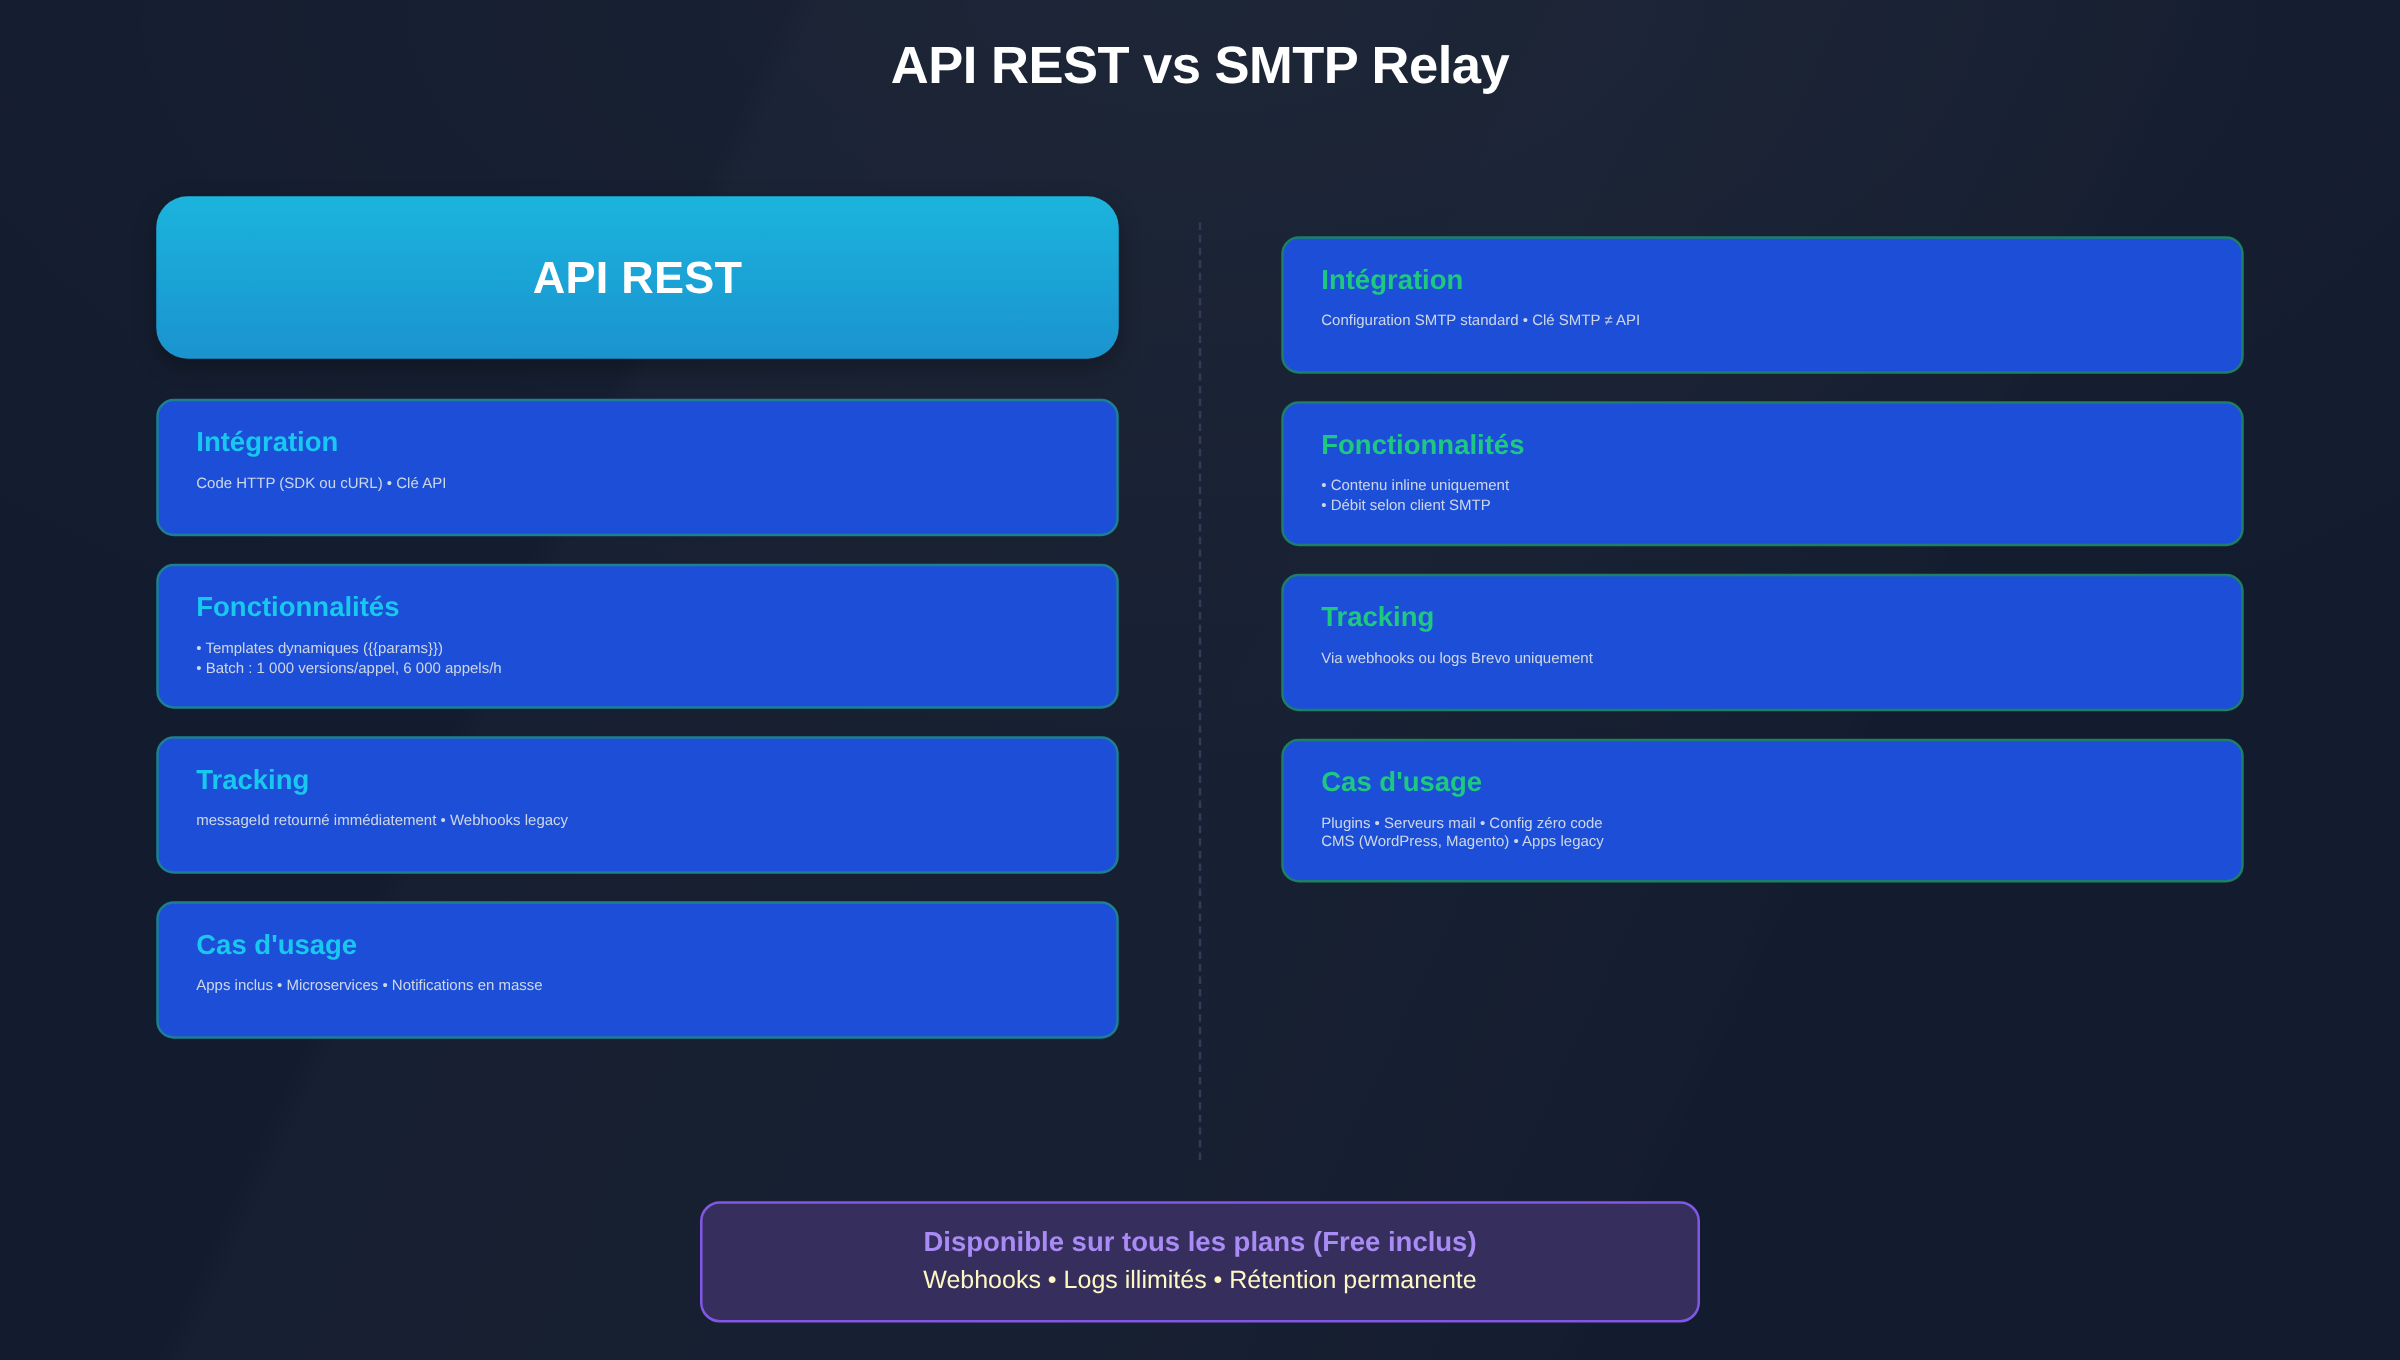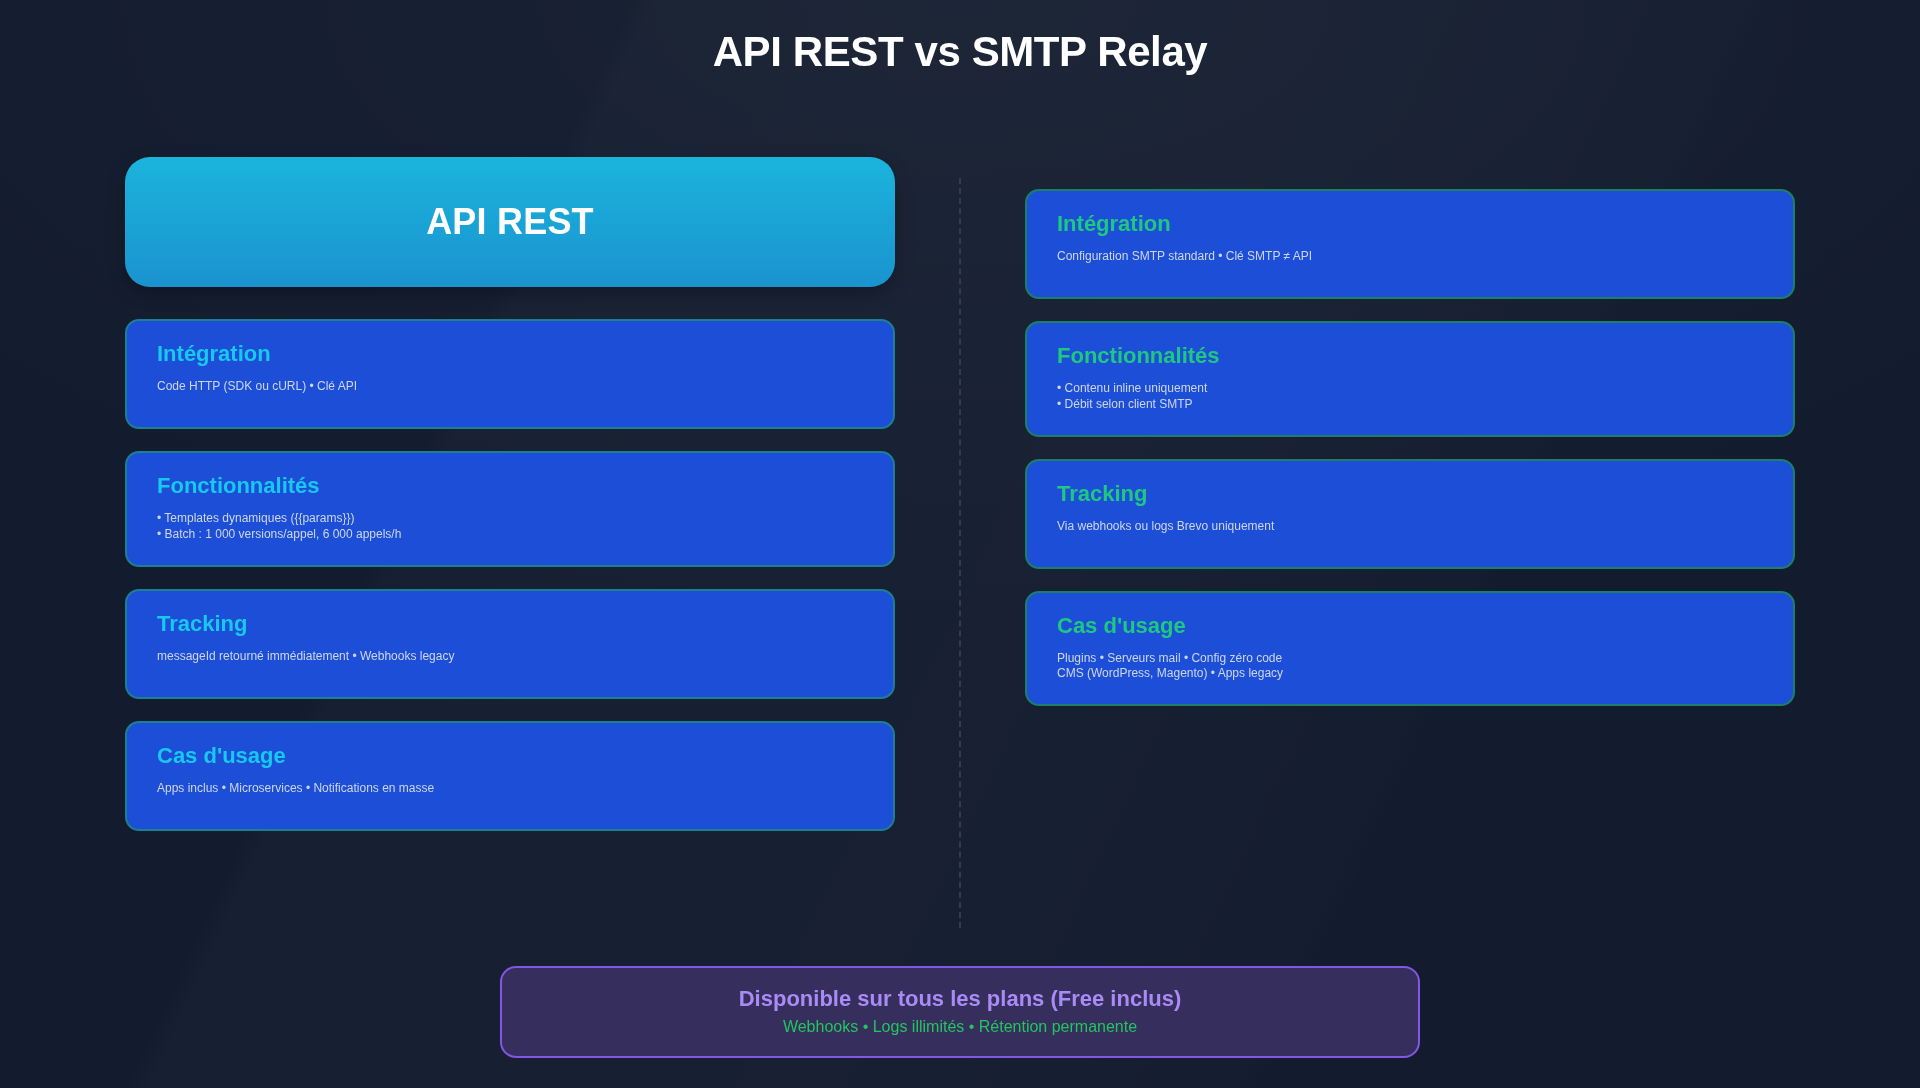--- a/index.html
+++ b/index.html
@@ -117,36 +117,36 @@
   }
 
   .footer-wrap {
     position:absolute;
     left:0; right:0;
     bottom:30px;
     display:flex;
     justify-content:center;
   }
   .footer-banner {
-    width:920px;
+    width:800px;
     border:2px solid #8257e6;
     background:#362e5c;
     border-radius:16px;
     padding:18px 20px 20px 20px;
     text-align:center;
   }
   .footer-title {
     font-size:22px;
     font-weight:bold;
     color:#a98bf5;
     margin-bottom:6px;
   }
   .footer-sub {
-    font-size:16px;
-    color:#22c55e;
+    font-size:20px;
+    color:#fef9c3;
   }
 </style>
 </head>
 <body>
 
 <div class="page">
 
   <div class="bg-diagonal"></div>
   <div class="bg-vignette"></div>
 

